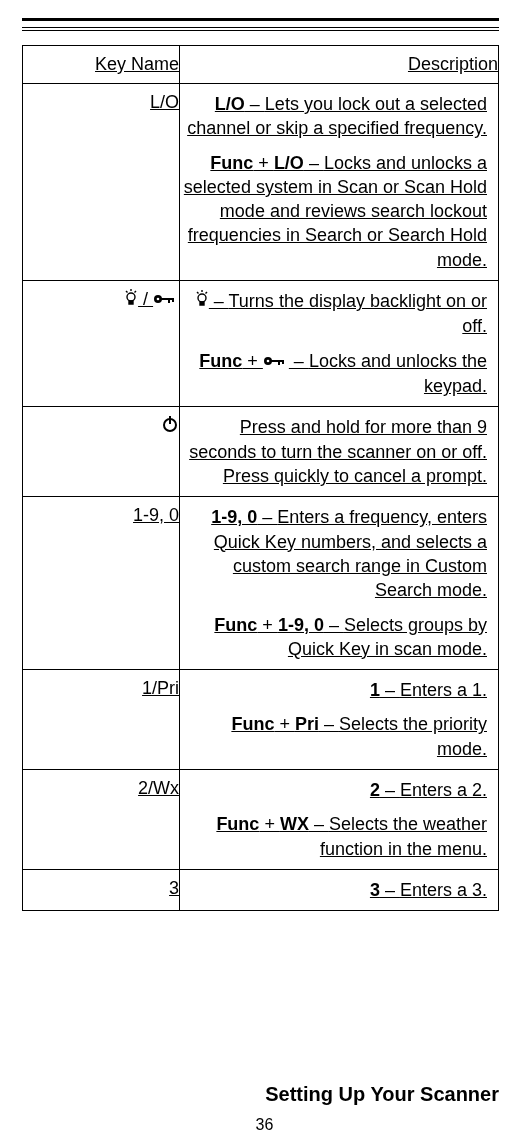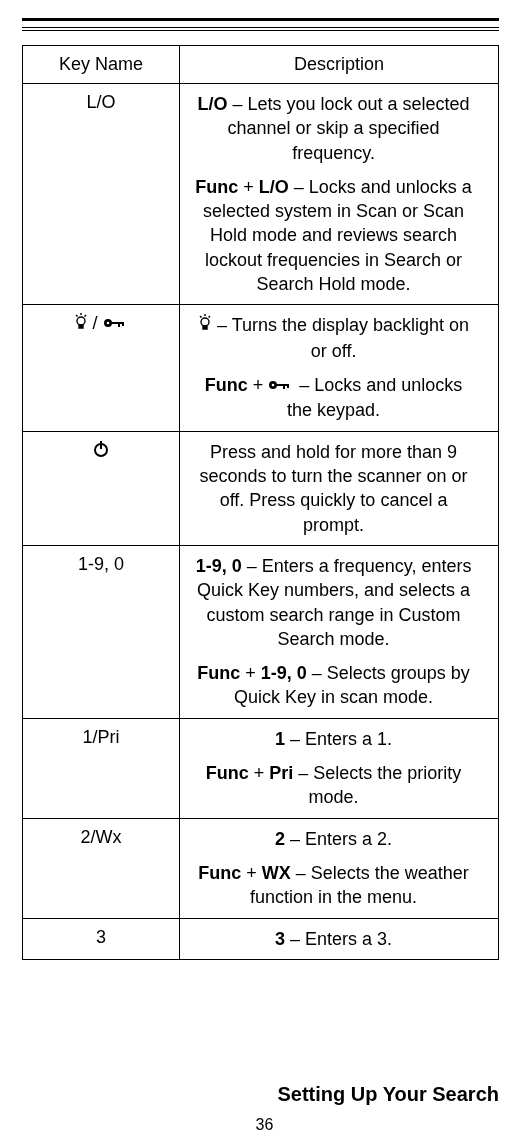--- a/index.html
+++ b/index.html
@@ -28,23 +28,24 @@
     height: 0;
   }
   table {
     border-collapse: collapse;
     width: 100%;
     table-layout: fixed;
   }
   td, th {
     border: 1px solid #000;
     vertical-align: top;
-    padding: 8px 14px;
-    text-align: center;
+    padding: 8px 0;
+    text-align: right;
     font-weight: normal;
+    text-decoration: underline;
   }
   th {
     font-weight: normal;
   }
   .col-key { width: 33%; }
   .desc-block { margin: 0 11px 10px 0; line-height: 1.35; }
   .desc-block:last-child { margin-bottom: 0; }
   .b { font-weight: bold; }
   .icon {
     display: inline-block;
@@ -190,14 +191,14 @@
       <td>3</td>
       <td>
         <p class="desc-block"><span class="b">3</span><span> – </span><span>Enters a 3.</span></p>
       </td>
     </tr>
 
   </tbody>
     </table>
 </div>
 
-<div class="footer-title">Setting Up Your Search</div>
+<div class="footer-title">Setting Up Your Scanner</div>
 <div class="page-number">36</div>
 
 </body></html>

